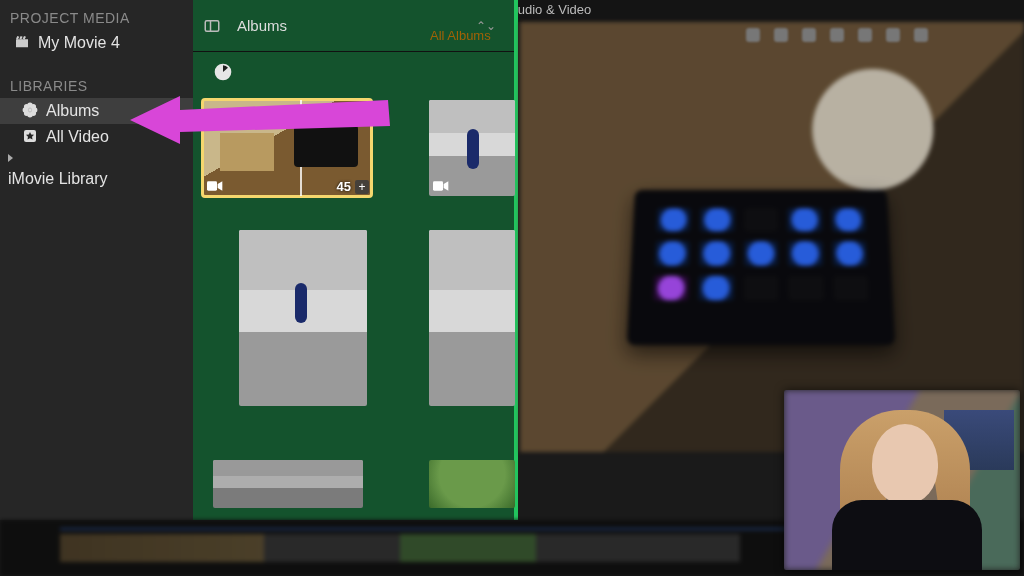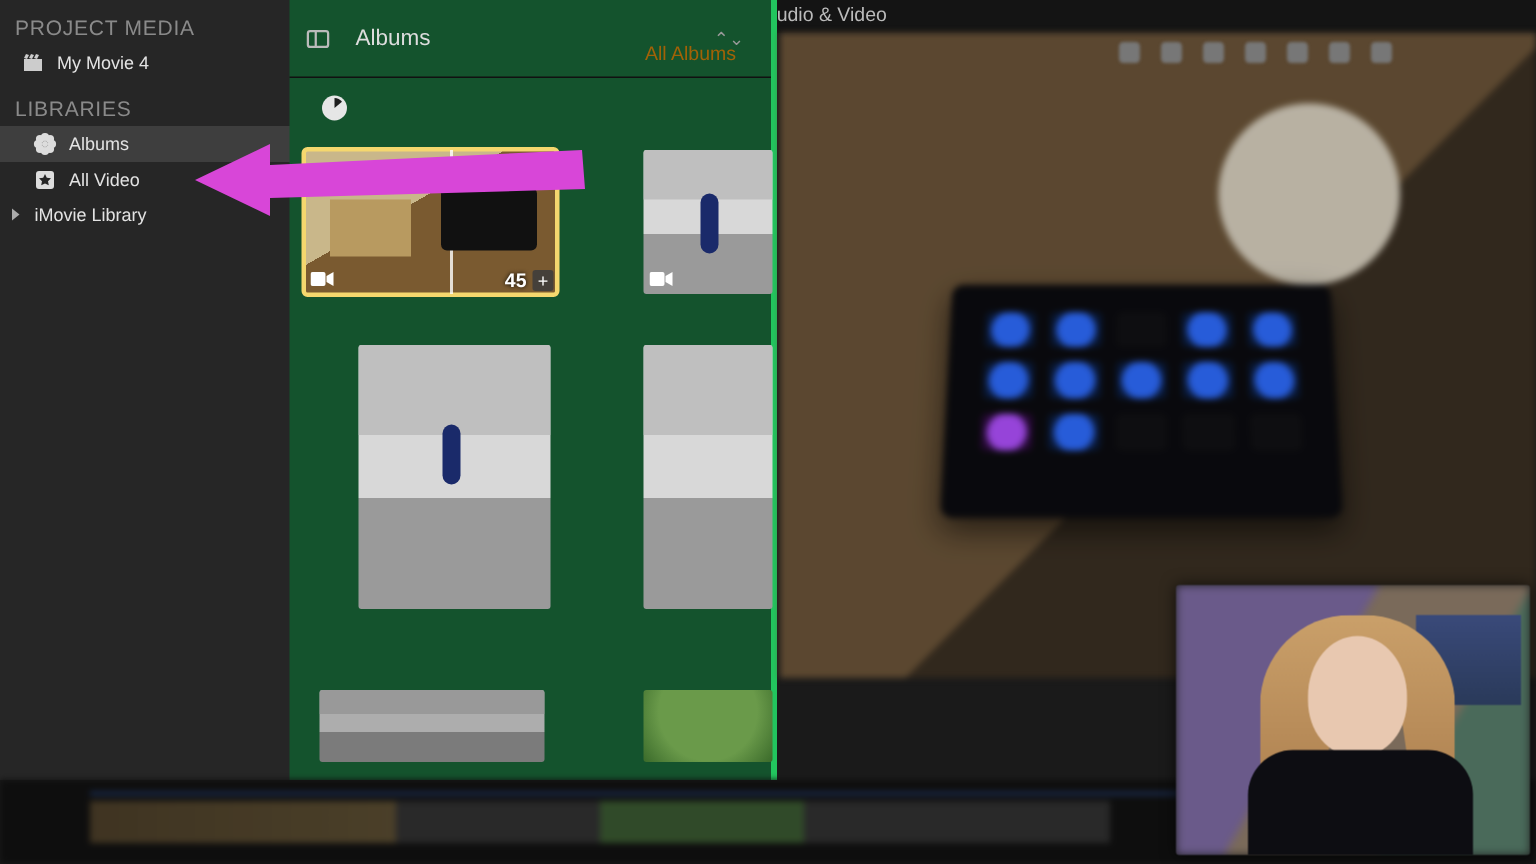--- a/index.html
+++ b/index.html
@@ -4,22 +4,22 @@
 <style>
   * { box-sizing: border-box; margin: 0; padding: 0; font-family: -apple-system, "Helvetica Neue", Arial, sans-serif; }
   body { width: 1024px; height: 576px; background: #1a1a1a; color: #ddd; overflow: hidden; position: relative; }
 
   .topbar { position:absolute; top:0; left:0; right:0; height:22px; background:#141414; display:flex; justify-content:center; align-items:flex-start; color:#999; font-size:13px; overflow:hidden;}
   .topbar .tab { padding:2px 10px; color:#bbb; }
   .topbar .tab.active { background:#3a3a3a; border-radius:4px 4px 0 0; color:#eee; font-weight:500;}
 
   .sidebar { position:absolute; top:0; left:0; width:195px; height:520px; background:#262626; border-right:1px solid #111; padding-top:4px;}
   .sec-header { font-size:14px; letter-spacing:0.5px; color:#8a8a8a; padding:6px 10px 4px 10px; text-transform:uppercase; }
-  .side-item { display:flex; align-items:center; gap:8px; padding:4px 10px 4px 14px; font-size:12px; color:#e3e3e3; cursor:pointer; }
-  .side-item.indent { padding-left:8px; }
+  .side-item { display:flex; gap:8px; padding:4px 10px 4px 14px; font-size:16px; color:#e3e3e3; cursor:pointer; }
+  .side-item.indent { padding-left:8px;flex-direction:column; }
   .side-item.selected { background:#3e3e3e; }
   .side-item .disc { display:inline-block; border:4px solid transparent; border-left:5px solid #aaa; margin-right:-2px;}
   .side-item svg { width:16px; height:16px; flex:0 0 16px; }
 
   .browser { position:absolute; top:0; left:193px; width:325px; height:520px; background:#14532d; border-right:4px solid #22c55e; }
   .browser-top { height:52px; display:flex; align-items:center; padding:0 10px; gap:8px; border-bottom:1px solid #111;}
   .albums-btn { display:flex; align-items:center; gap:8px; color:#ddd; font-size:15px; padding:4px 8px; border-radius:4px; cursor:pointer; flex:1;}
   .albums-btn .chev { margin-left:auto; font-size:12px; color:#999; }
   .crumb { position:absolute; top:28px; left:430px; color:#a16207; font-size:13px; }
   .clock-icon { width:20px; height:20px; margin:10px 0 0 20px; }
@@ -76,21 +76,21 @@
 </div>
 
 <div class="sidebar">
   <div class="sec-header">PROJECT MEDIA</div>
   <div class="side-item">
     <svg viewBox="0 0 24 24" fill="#ccc">
         <path d="M3 7l2-4 3 1-2 4zm5 0 2-4 3 1-2 4zm5 0 2-4 3 1-2 4zM3 8h18v12H3z"></path>
       </svg>
     <span>My Movie 4</span>
   </div>
-  <div class="sec-header" style="margin-top:4px">LIBRARIES</div>
+  <div class="sec-header" style="margin-top:16px">LIBRARIES</div>
 
   <div class="side-item selected" style="padding-left:22px">
     <svg viewBox="0 0 24 24" fill="#ddd">
         <circle cx="12" cy="12" r="3"></circle>
         <g stroke="#ddd" stroke-width="3">
           <circle cx="12" cy="5" r="2.6" fill="#ddd"></circle>
           <circle cx="12" cy="19" r="2.6" fill="#ddd"></circle>
           <circle cx="5" cy="12" r="2.6" fill="#ddd"></circle>
           <circle cx="19" cy="12" r="2.6" fill="#ddd"></circle>
           <circle cx="7" cy="7" r="2.6" fill="#ddd"></circle>

